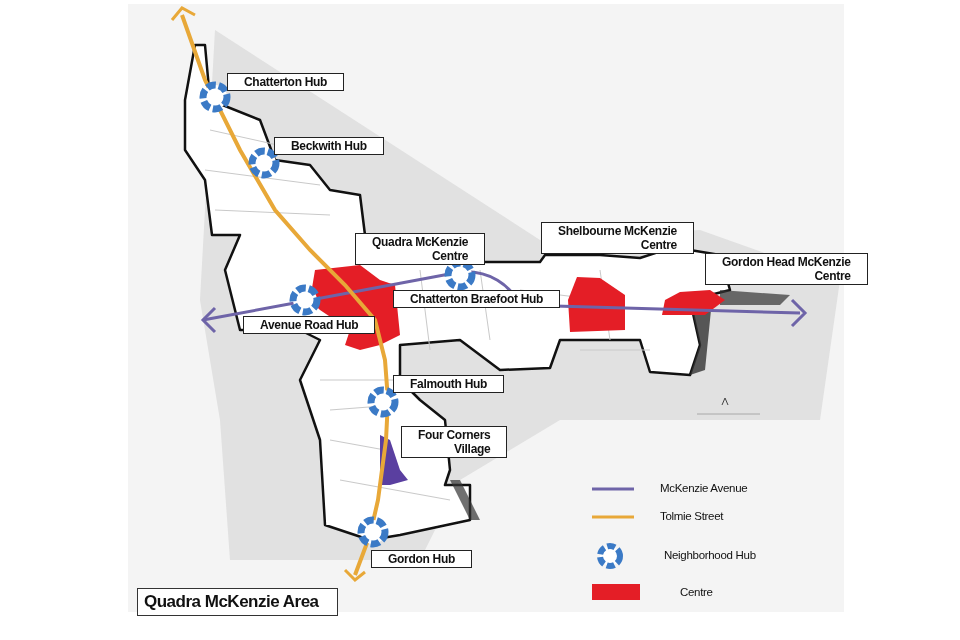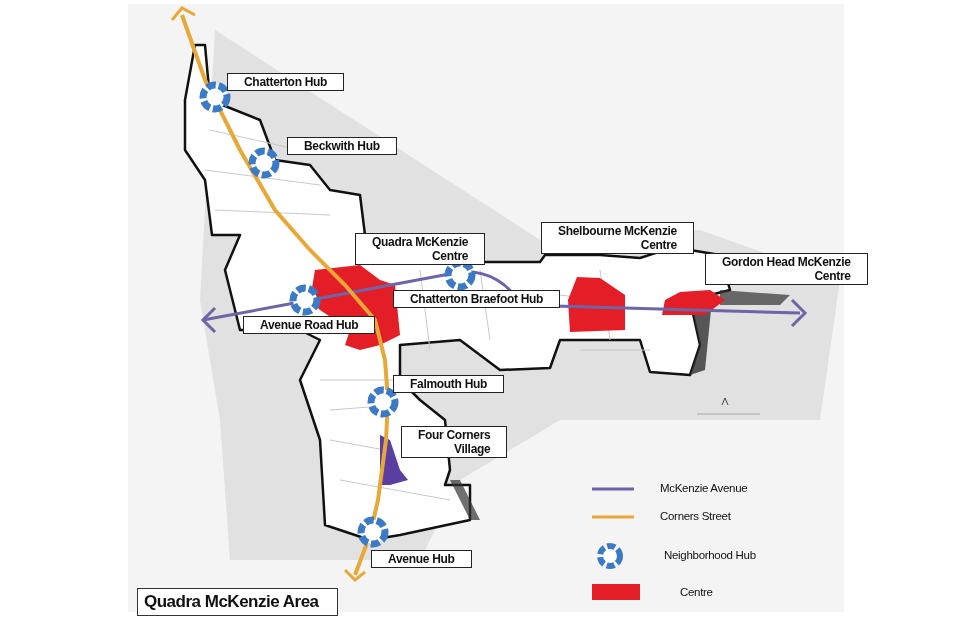--- a/index.html
+++ b/index.html
@@ -58,34 +58,34 @@
   <path d="M722,405 L725,398 L728,405" fill="none" stroke="#444" stroke-width="1"></path>
   <line x1="697" y1="414" x2="760" y2="414" stroke="#999" stroke-width="0.8"></line>
 
   <line x1="592" y1="489" x2="634" y2="489" stroke="#6e64a8" stroke-width="3"></line>
   <line x1="592" y1="517" x2="634" y2="517" stroke="#e8a838" stroke-width="3"></line>
   <circle cx="610" cy="556" r="10" fill="#fff" stroke="#3b7ac6" stroke-width="6" stroke-dasharray="8,3"></circle>
   <rect x="592" y="584" width="48" height="16" fill="#e41e26"></rect>
 </svg>
 
 <div class="label" style="left:227px;top:73px;">Chatterton Hub</div>
-<div class="label" style="left:274px;top:137px;margin-left:13px;">Beckwith Hub</div>
+<div class="label" style="left:274px;top:137px;">Beckwith Hub</div>
 <div class="label" style="left:322px;top:233px;margin-left:33px;">Quadra McKenzie
 Centre</div>
 <div class="label" style="left:541px;top:222px;">Shelbourne McKenzie
 Centre</div>
 <div class="label" style="left:705px;top:253px;">Gordon Head McKenzie
 Centre</div>
 <div class="label" style="left:393px;top:290px;">Chatterton Braefoot Hub</div>
 <div class="label" style="left:243px;top:316px;">Avenue Road Hub</div>
 <div class="label" style="left:393px;top:375px;">Falmouth Hub</div>
 <div class="label" style="left:401px;top:426px;">Four Corners
 Village</div>
-<div class="label" style="left:371px;top:550px;">Avenue Hub</div>
+<div class="label" style="left:371px;top:550px;">Gordon Hub</div>
 
 <div class="title-box">Quadra McKenzie Area</div>
 
 <div class="legend">
   <div class="legend-label" style="top:4px;">McKenzie Avenue</div>
-  <div class="legend-label" style="top:32px;">Corners Street</div>
+  <div class="legend-label" style="top:32px;">Tolmie Street</div>
   <div class="legend-label" style="top:71px;left:64px;">Neighborhood Hub</div>
   <div class="legend-label" style="top:108px;left:80px;">Centre</div>
 </div>
 
 </body></html>

